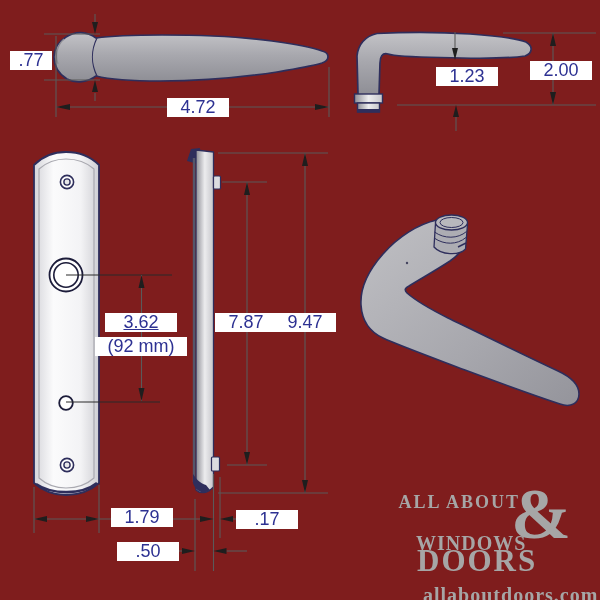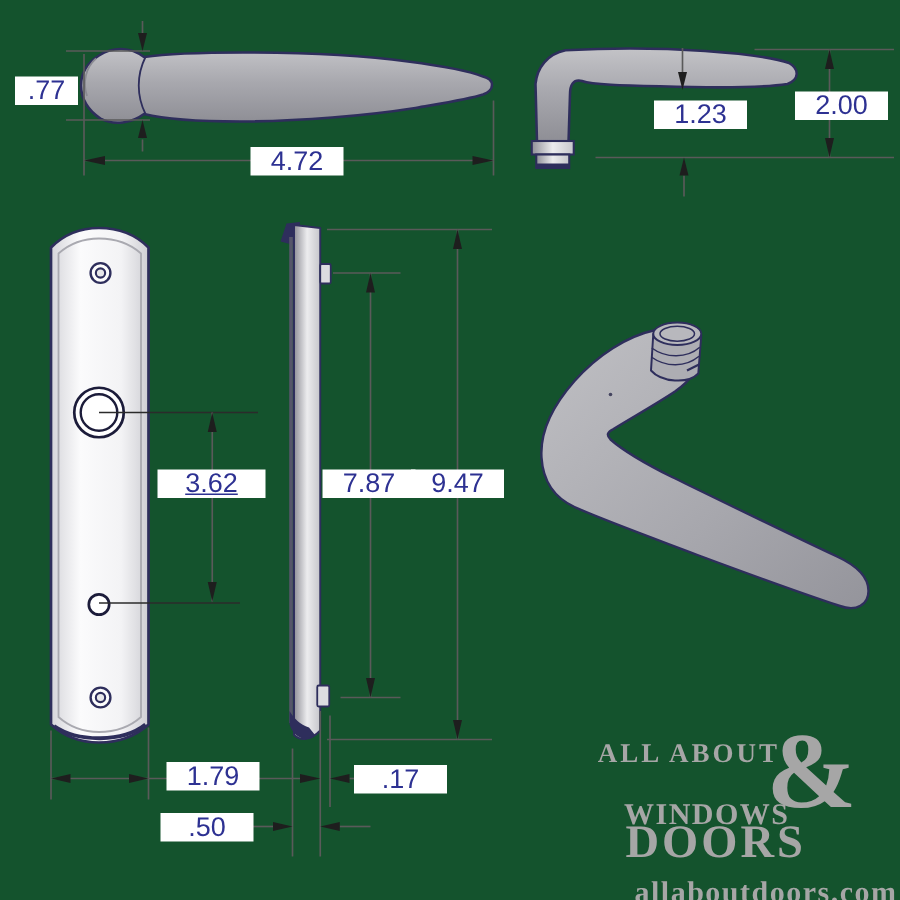--- a/index.html
+++ b/index.html
@@ -1,17 +1,17 @@
 <!DOCTYPE html>
 <html><head>
 <meta charset="utf-8">
 <style>
   html,body{margin:0;padding:0;}
   #canvas{
-    position:relative;width:600px;height:600px;background:#14532d;
+    position:relative;width:600px;height:600px;background:#7f1d1d;
     font-family:"Liberation Sans", sans-serif;overflow:hidden;
   }
   #drawing-svg{position:absolute;left:0;top:0;}
   .dim{
     position:absolute;color:#2d3192;font-size:18px;line-height:1.05;
     text-align:center;background:#ffffff;padding:0 1px;white-space:nowrap;
   }
   .logo{
     position:absolute;color:#a6a6a6;font-family:"Liberation Serif", serif;
     font-weight:bold;white-space:nowrap;
@@ -177,25 +177,26 @@
       <path d="M 458,247 L 466,243" fill="none" stroke="#2e2e5c" stroke-width="1.4"></path>
       <circle cx="407" cy="263" r="1.2" fill="#44445f"></circle>
     </g>
   </svg>
 
   <div class="dim" style="left:10px;top:51px;width:40px;">.77</div>
   <div class="dim" style="left:167px;top:98px;width:60px;">4.72</div>
   <div class="dim" style="left:436px;top:67px;width:60px;">1.23</div>
   <div class="dim" style="left:530px;top:61px;width:60px;">2.00</div>
   <div class="dim" style="left:105px;top:313px;width:70px;text-decoration:underline;">3.62</div>
+  <div class="dim" style="left:95px;top:337px;width:90px;">(92 mm)</div>
   <div class="dim" style="left:111px;top:508px;width:60px;">1.79</div>
   <div class="dim" style="left:215px;top:313px;width:60px;">7.87</div>
   <div class="dim" style="left:274px;top:313px;width:60px;">9.47</div>
   <div class="dim" style="left:236px;top:510px;width:60px;">.17</div>
-  <div class="dim" style="left:107px;top:542px;width:60px;">.50</div>
+  <div class="dim" style="left:117px;top:542px;width:60px;">.50</div>
 
   <div>
     <div class="logo" id="logo-line1">ALL ABOUT</div>
     <div class="logo" id="logo-amp">&amp;</div>
     <div class="logo" id="logo-line2">DOORS</div>
     <div class="logo" id="logo-line3">WINDOWS</div>
     <div class="logo" id="logo-site">allaboutdoors.com</div>
   </div>
 
 </div>

